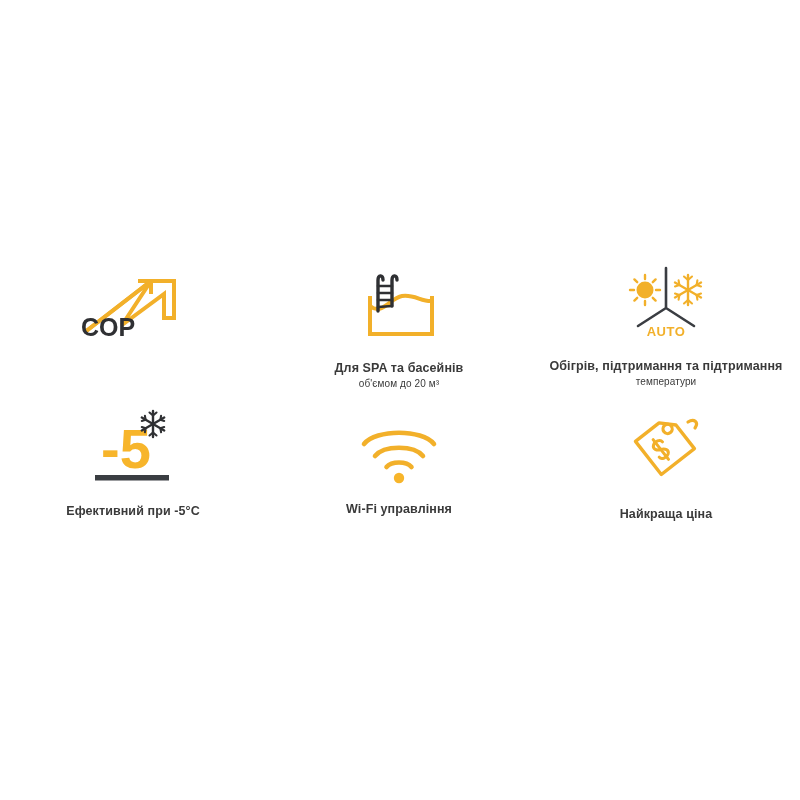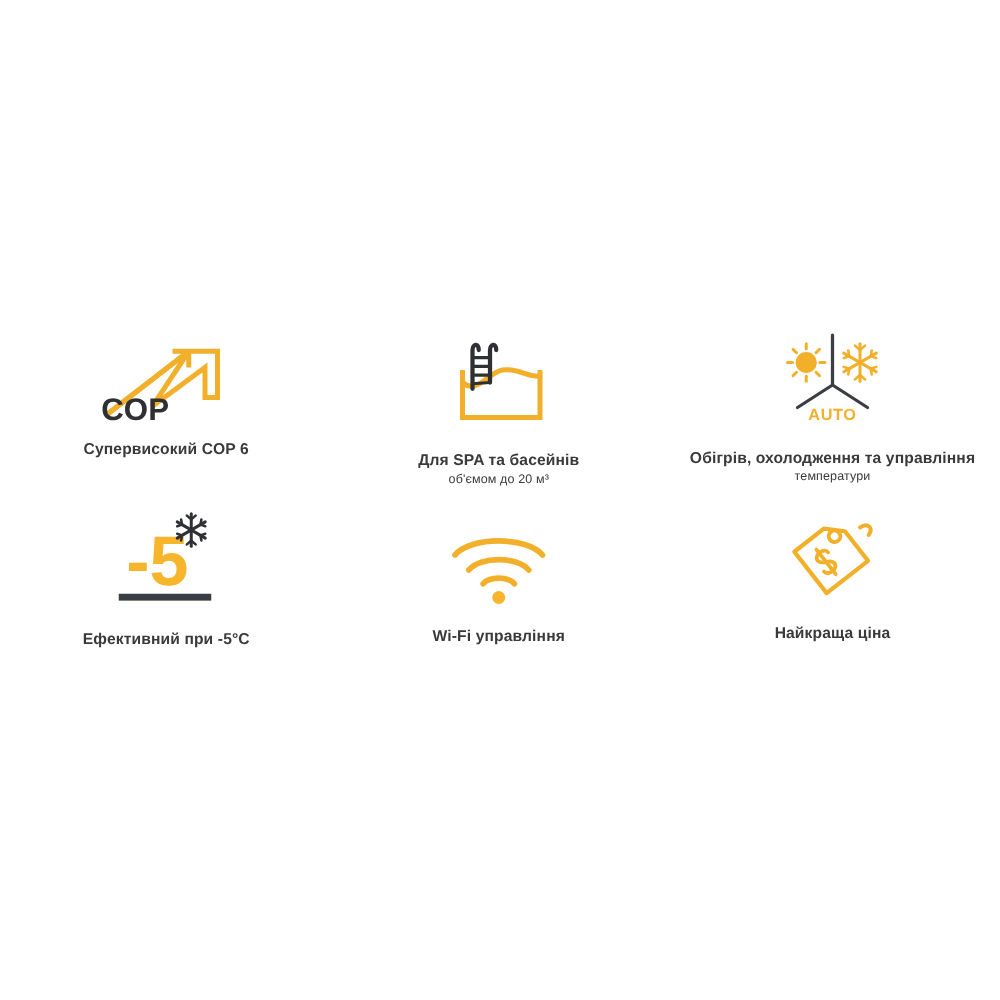--- a/index.html
+++ b/index.html
@@ -72,41 +72,38 @@
   .cell-pool .icon-box { padding-bottom: 4px; }
   .cell-auto .icon-box { padding-bottom: 2px; }
 
   .cell-minus5 .icon-box { padding-bottom: 0px; }
   .cell-minus5 .feature-caption { margin-top: 20px; }
 
   .cell-wifi .icon-box { padding-bottom: 6px; }
   .cell-wifi .feature-caption { margin-top: 12px; }
 
   .cell-price .icon-box { padding-bottom: 4px; }
-  .cell-price .feature-caption { margin-top: 11px; }
+  .cell-price .feature-caption { margin-top: 19px; }
 
   svg { display: block; overflow: visible; }
 </style>
 </head>
 <body>
 
 <div class="page">
 
   <div class="features-grid">
 
     <div class="feature-cell cell-cop">
       <div class="icon-box">
         <svg width="108" height="76" viewBox="0 0 108 76">
           <path d="M6 68 L72 17 L59 17 M72 17 L72 30 M72 17 L95 17 L95 54 L85 54 L85 30 L43 61 Z" fill="none" stroke="#F2B02A" stroke-width="4" stroke-linejoin="miter" stroke-linecap="butt"></path>
           <path d="M6 68 L72 17" fill="none" stroke="#F2B02A" stroke-width="4"></path>
           <text x="2" y="72" font-family="'Liberation Sans', sans-serif" font-size="25" font-weight="bold" fill="#2f3033">COP</text>
         </svg>
-      </div>
-      <div class="feature-caption">
-        <span>Супервисокий COP 6</span>
       </div>
     </div>
 
     <div class="feature-cell cell-pool">
       <div class="icon-box">
         <svg width="86" height="72" viewBox="0 0 86 72">
 
           <path d="M14 28 L14 66 L76 66 L76 28" fill="none" stroke="#F2B02A" stroke-width="4" stroke-linecap="butt" stroke-linejoin="miter"></path>
 
           <path d="M14 38 C26 48, 34 30, 46 28 C58 26, 66 34, 76 33" fill="none" stroke="#F2B02A" stroke-width="4" stroke-linecap="round"></path>
@@ -159,21 +156,21 @@
               <line x1="59.4" y1="31" x2="55" y2="29.5"></line>
                 <line x1="59.4" y1="31" x2="58.6" y2="35.6"></line>
               <line x1="76.6" y1="21" x2="81" y2="22.5"></line>
                 <line x1="76.6" y1="21" x2="77.4" y2="16.4"></line>
             </g>
           </g>
           <text x="46" y="72" text-anchor="middle" font-family="'Liberation Sans', sans-serif" font-size="13" font-weight="bold" letter-spacing="0.5" fill="#F2B02A">AUTO</text>
         </svg>
       </div>
       <div class="feature-caption">
-        <span>Обігрів, охолодження та управління</span>
+        <span>Обігрів, підтримання та підтримання</span>
         <span class="caption-line-2" style="font-weight:normal">температури</span>
       </div>
     </div>
 
     <div class="feature-cell cell-minus5">
       <div class="icon-box">
         <svg width="100" height="78" viewBox="0 0 100 78">
           <text x="18" y="62" font-family="'Liberation Sans', sans-serif" font-size="56" font-weight="bold" fill="#F7B52B">-5</text>
 
           <g stroke="#2f3033" stroke-width="2.4" stroke-linecap="round" fill="none">

